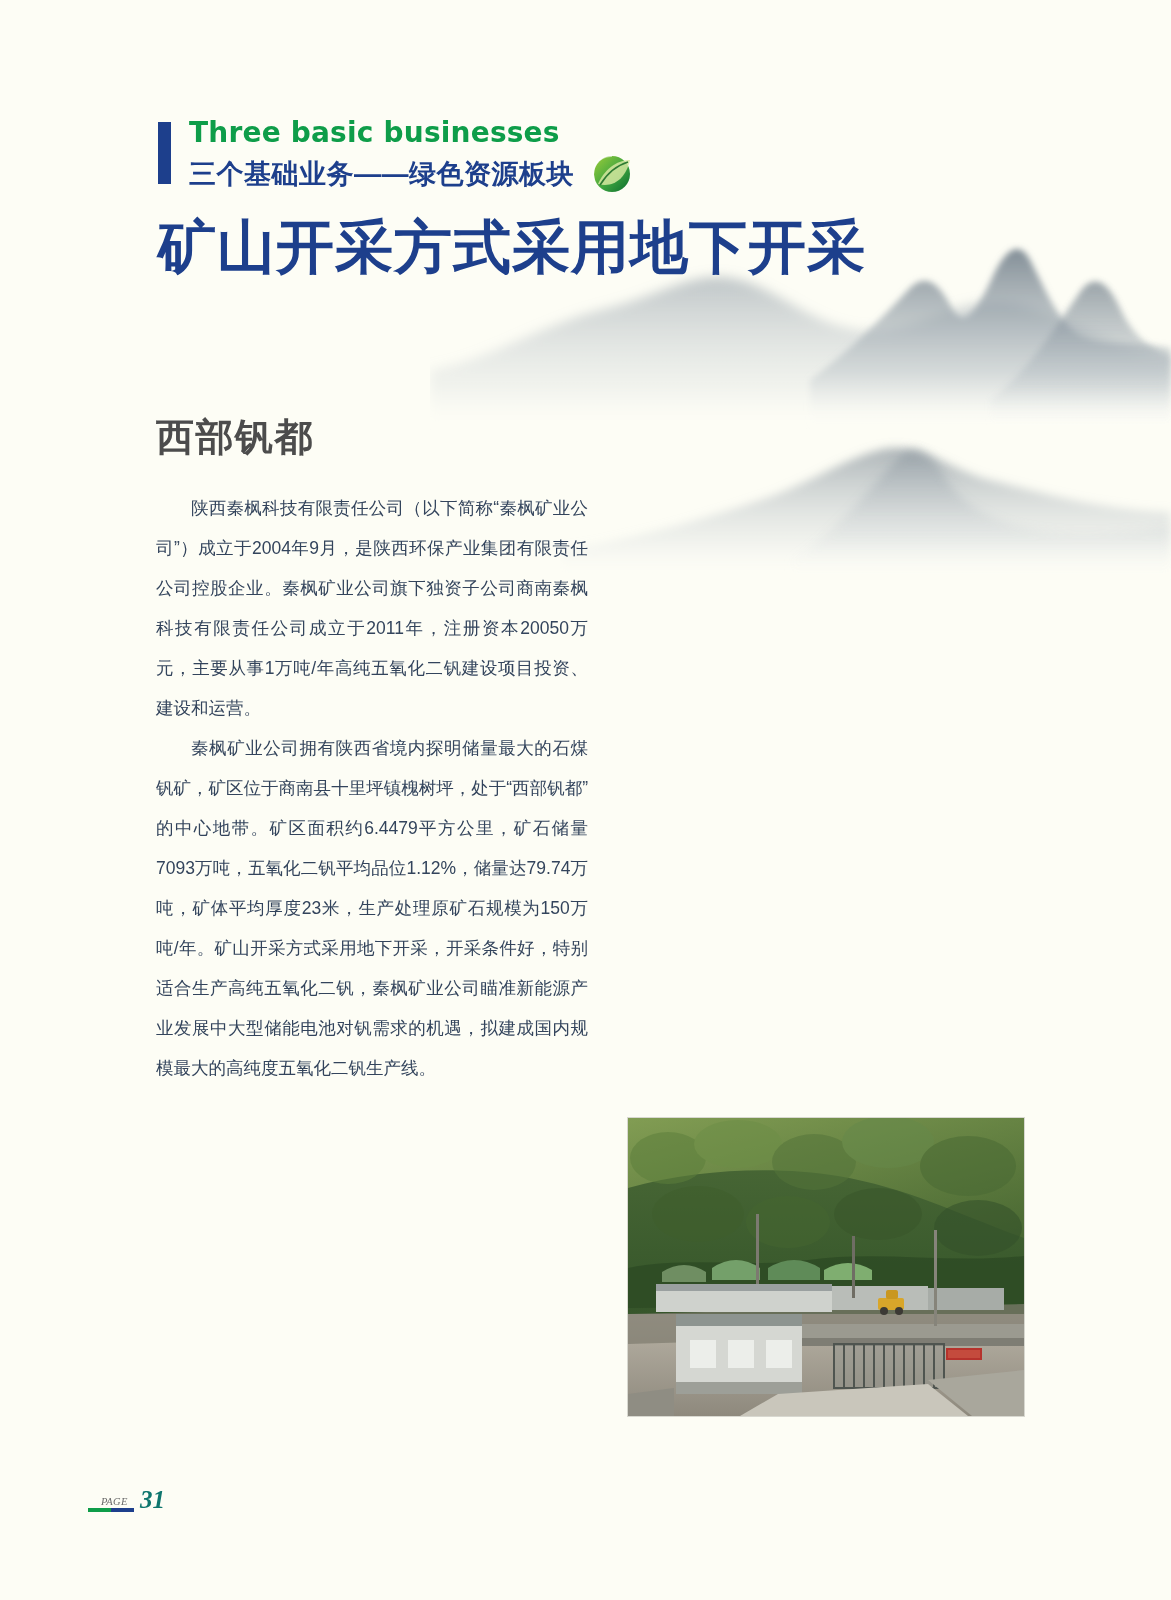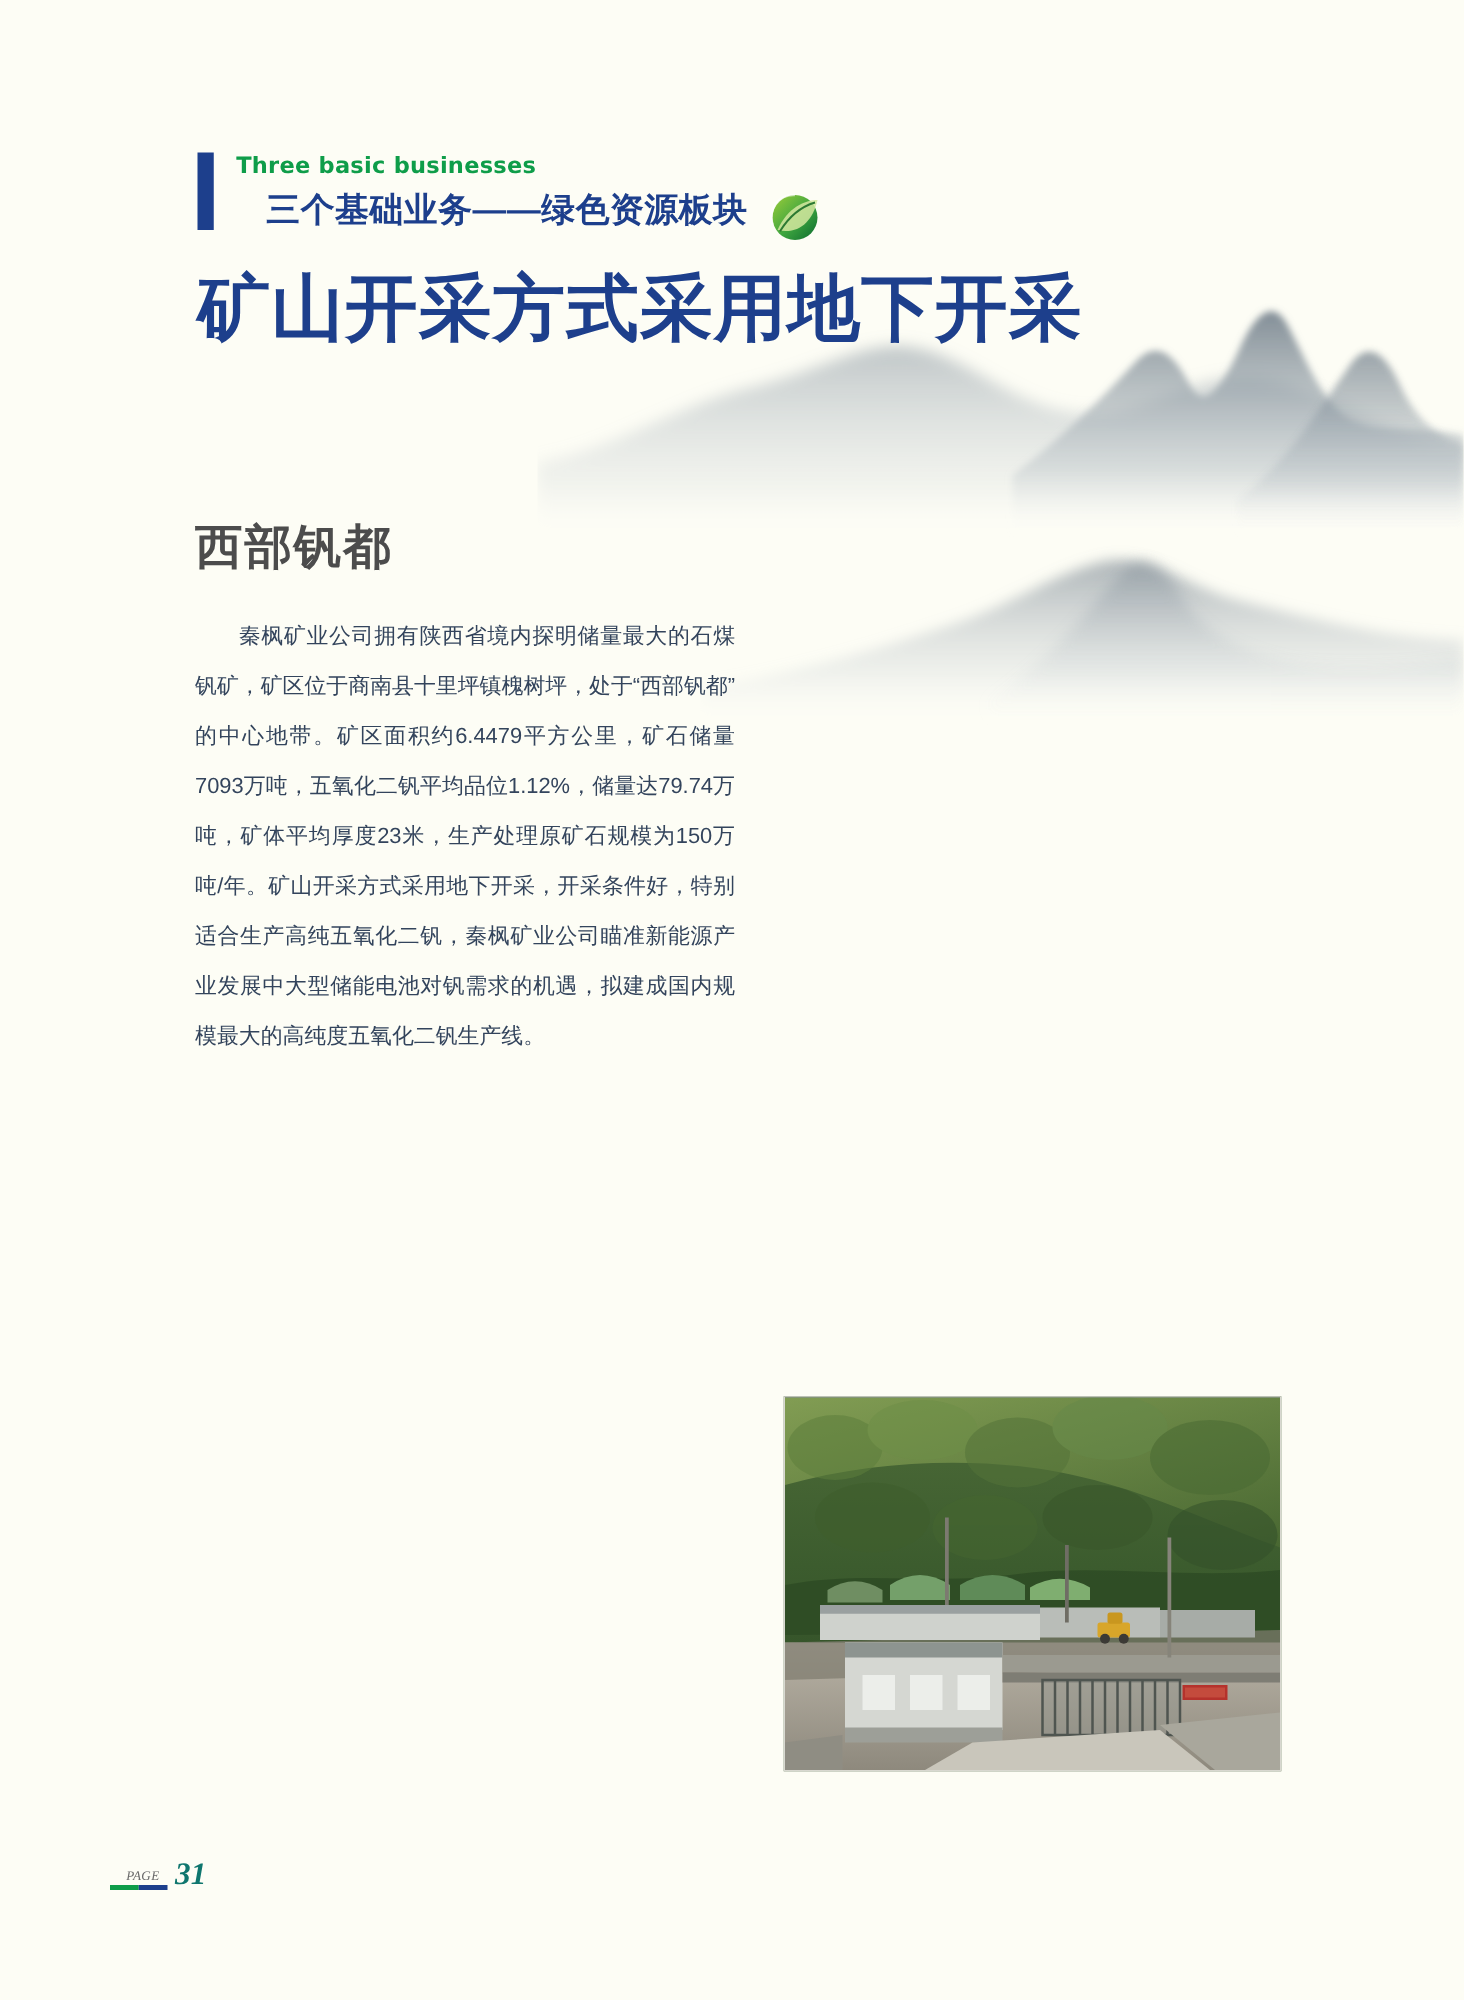--- a/index.html
+++ b/index.html
@@ -50,31 +50,31 @@
     background: #1d3f8c;
     margin-right: 18px;
     margin-top: 4px;
     flex: none;
   }
   .header-texts {
     display: flex;
     flex-direction: column;
   }
   .eng-title {
-    font-size: 18px;
+    font-size: 28px;
     font-weight: bold;
     color: #0e9d49;
     letter-spacing: .2px;
     line-height: 30px;
     font-family: "DejaVu Sans", sans-serif;
   }
   .cn-sub-row {
     display: flex;
+    align-items: center;
     margin-top: 4px;
-    margin-left: 24px;
   }
   .cn-subtitle {
     font-size: 27px;
     font-weight: bold;
     color: #1d3f8c;
     letter-spacing: .5px;
     line-height: 32px;
   }
   .leaf-logo {
     margin-left: 12px;
@@ -238,20 +238,21 @@
         </span>
       </div>
     </div>
   </div>
   <div class="main-title">矿山开采方式采用地下开采</div>
 </div>
 
 <div class="section-title">西部钒都</div>
 
 <div class="body-text">
+  <p>陕西秦枫科技有限责任公司（以下简称“秦枫矿业公司”）成立于2004年9月，是陕西环保产业集团有限责任公司控股企业。秦枫矿业公司旗下独资子公司商南秦枫科技有限责任公司成立于2011年，注册资本20050万元，主要从事1万吨/年高纯五氧化二钒建设项目投资、建设和运营。</p>
   <p>秦枫矿业公司拥有陕西省境内探明储量最大的石煤钒矿，矿区位于商南县十里坪镇槐树坪，处于“西部钒都”的中心地带。矿区面积约6.4479平方公里，矿石储量7093万吨，五氧化二钒平均品位1.12%，储量达79.74万吨，矿体平均厚度23米，生产处理原矿石规模为150万吨/年。矿山开采方式采用地下开采，开采条件好，特别适合生产高纯五氧化二钒，秦枫矿业公司瞄准新能源产业发展中大型储能电池对钒需求的机遇，拟建成国内规模最大的高纯度五氧化二钒生产线。</p>
 </div>
 
 <div class="photo">
   <svg viewBox="0 0 396 298" width="396" height="298" xmlns="http://www.w3.org/2000/svg">
     <defs>
       <linearGradient id="forest" x1="0" y1="0" x2="0" y2="1">
         <stop offset="0%" stop-color="#4d6b38"></stop>
         <stop offset="45%" stop-color="#3c5c2e"></stop>
         <stop offset="100%" stop-color="#2d4a25"></stop>

